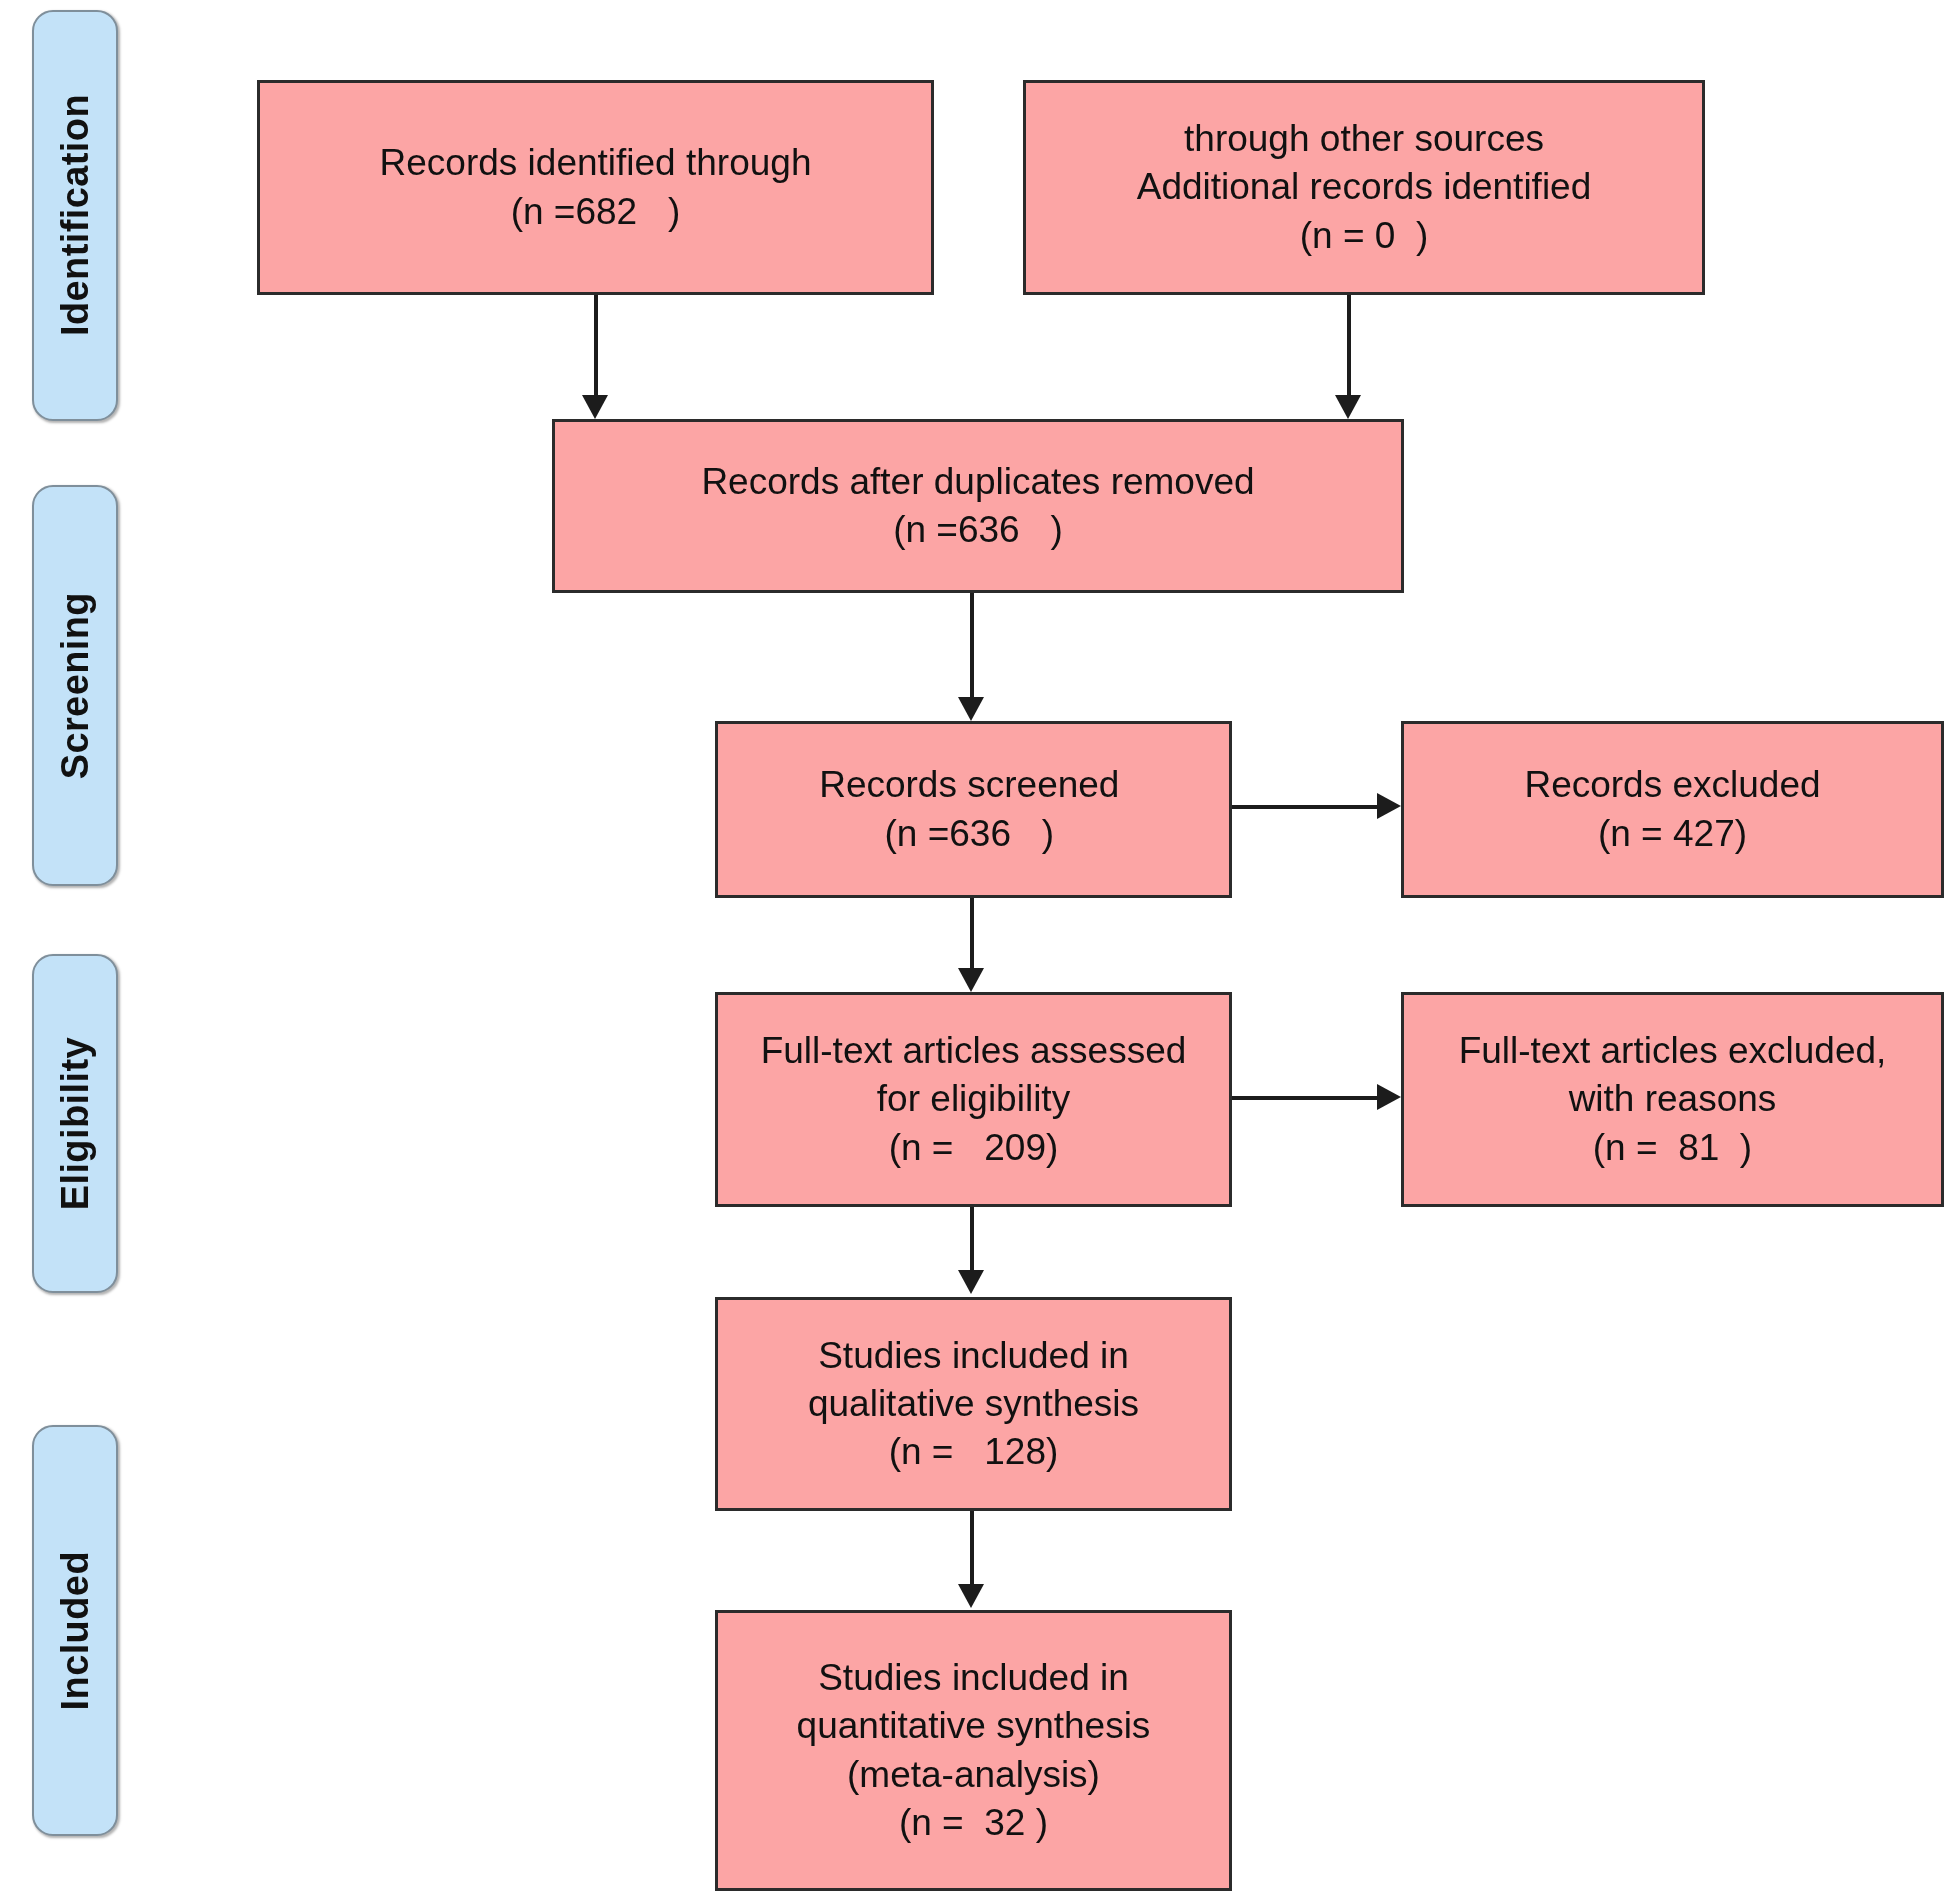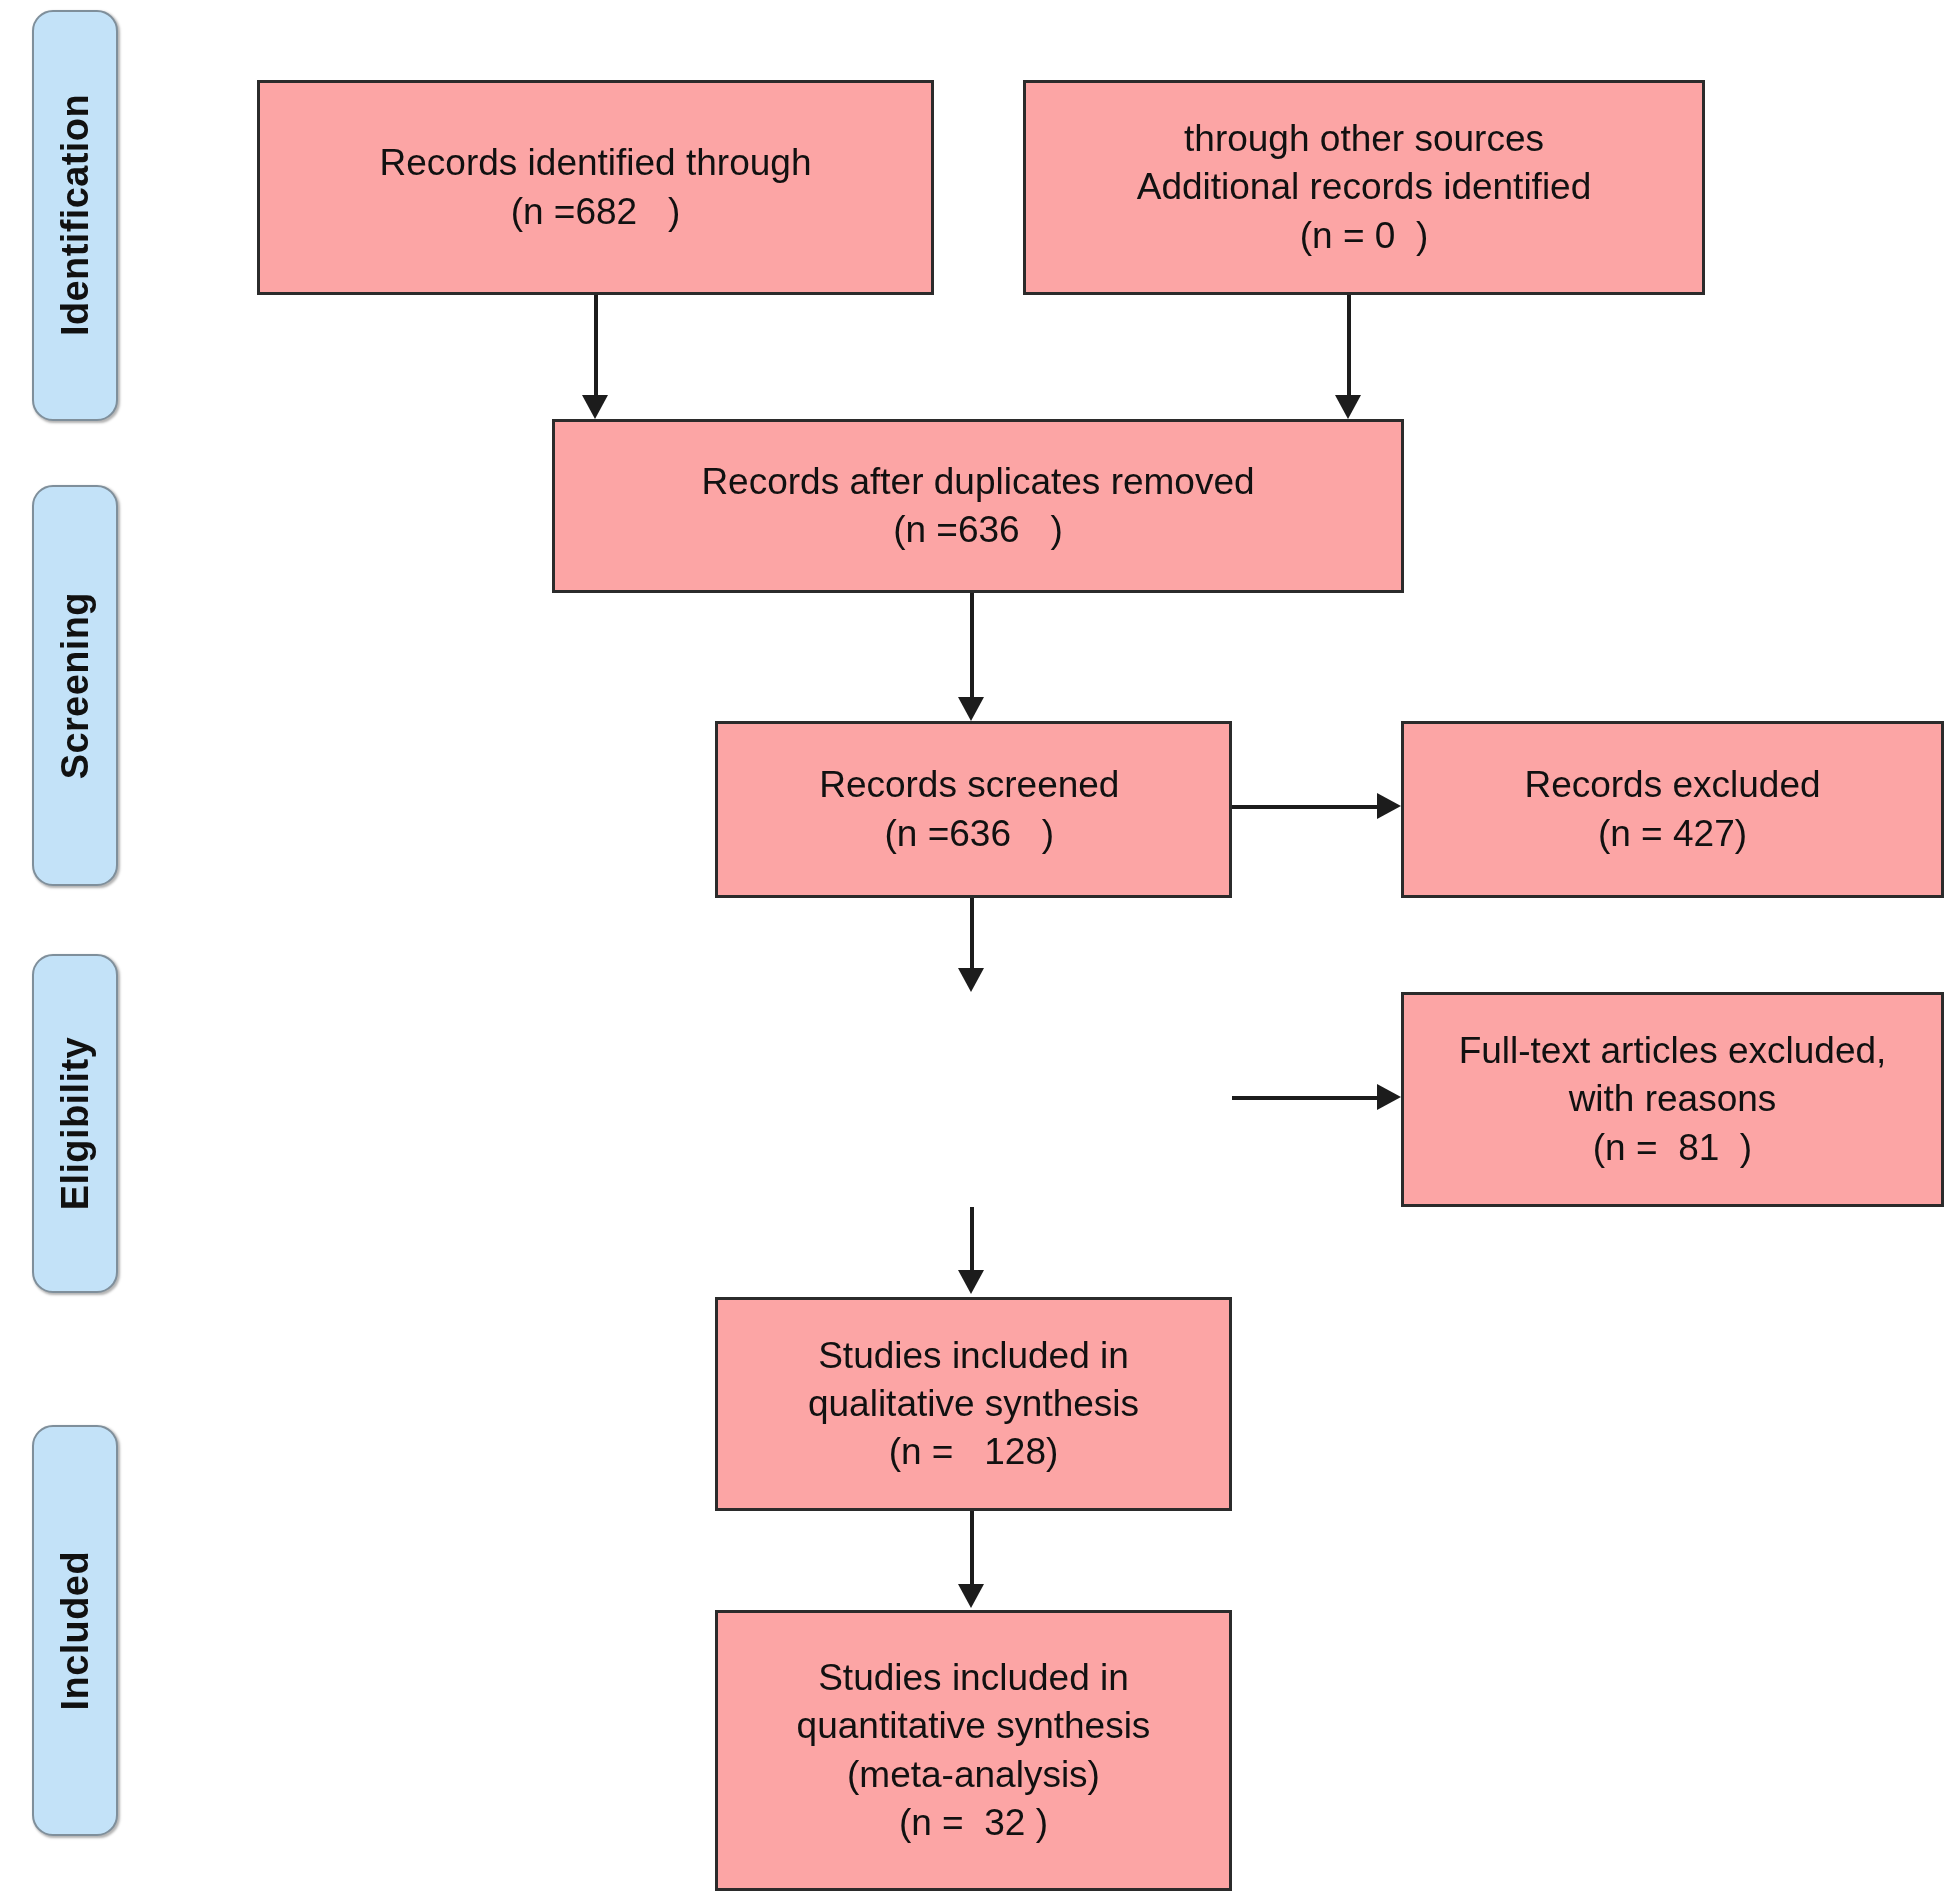--- a/index.html
+++ b/index.html
@@ -141,20 +141,25 @@
     <div class="box-line">Records excluded</div>
     <div class="box-line">(n = 427)</div>
   </div>
 
   <div class="hline" style="left:1232px; top:805px; width:148px;"></div>
   <div class="arrow-right" style="left:1377px; top:793px;"></div>
 
   <div class="vline" style="left:970px; top:898px; height:73px;"></div>
   <div class="arrow-down" style="left:958px; top:968px;"></div>
 
+  <div class="flow-box" style="left:715px; top:992px; width:517px; height:215px;">
+    <div class="box-line">Full-text articles assessed</div>
+    <div class="box-line">for eligibility</div>
+    <div class="box-line">(n =   209)</div>
+  </div>
 
   <div class="flow-box" style="left:1401px; top:992px; width:543px; height:215px;">
     <div class="box-line">Full-text articles excluded,</div>
     <div class="box-line">with reasons</div>
     <div class="box-line">(n =  81  )</div>
   </div>
 
   <div class="hline" style="left:1232px; top:1096px; width:148px;"></div>
   <div class="arrow-right" style="left:1377px; top:1084px;"></div>
 

